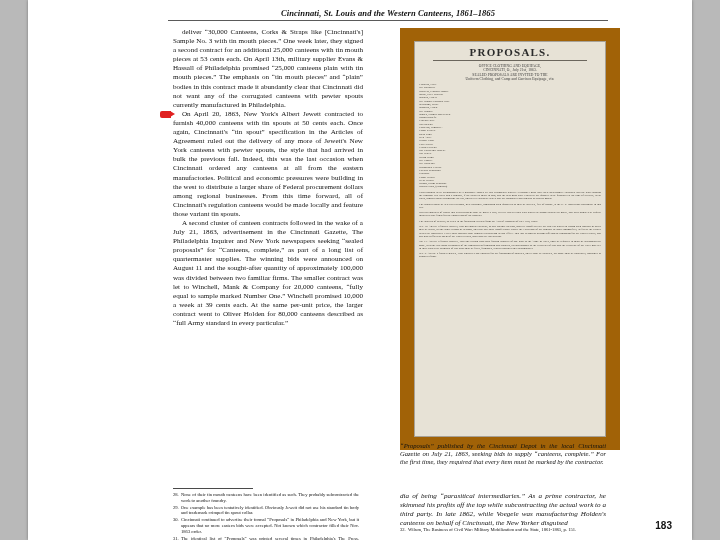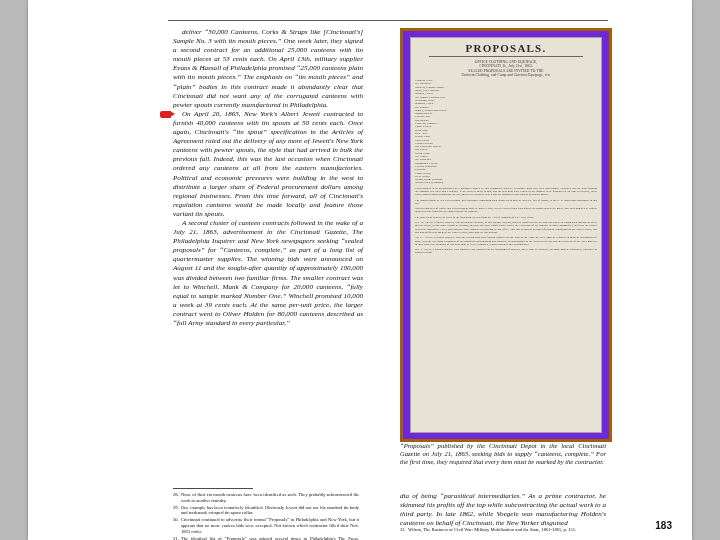--- a/index.html
+++ b/index.html
@@ -74,32 +74,31 @@
     left: 10px;
     top: 0px;
     width: 0;
     height: 0;
     border-top: 3.5px solid transparent;
     border-bottom: 3.5px solid transparent;
     border-left: 5px solid #e02020;
   }
   .para-wrap {
     position: relative;
-    font-style: italic;
   }
 
   
   .figure {
     position: absolute;
     left: 372px;
     top: 28px;
     width: 206px;
     height: 408px;
-    background: #6d28d9;
-    border: 3px solid #a16207;
+    background: #a16207;
+    border: 7px solid #a16207;
     overflow: hidden;
   }
   .fig-inner {
     position: absolute;
     left: 7px;
     top: 6px;
     right: 7px;
     bottom: 6px;
     background: #e7e2d6;
     border: 1px solid #a8a298;
@@ -213,20 +212,21 @@
     font-size: 10px;
     color: #111;
     margin-left: 12px;
   }
 </style>
 </head>
 <body>
 
 <div class="page">
 
+  <div class="running-head">Cincinnati, St. Louis and the Western Canteens, 1861–1865</div>
   <div class="rule-top"></div>
 
   <div class="col-left">
     <div class="para-wrap">
       <p>deliver “30,000 Canteens, Corks &amp; Straps like [Cincinnati's] Sample No. 3 with tin mouth pieces.” One week later, they signed a second contract for an additional 25,000 canteens with tin mouth pieces at 53 cents each. On April 13th, military supplier Evans &amp; Hassall of Philadelphia promised “25,000 canteens plain with tin mouth pieces.” The emphasis on “tin mouth pieces” and “plain” bodies in this contract made it abundantly clear that Cincinnati did not want any of the corrugated canteens with pewter spouts currently manufactured in Philadelphia.</p>
     </div>
     <div class="para-wrap">
       <span class="marker"></span>
       <p>On April 20, 1863, New York's Albert Jewett contracted to furnish 40,000 canteens with tin spouts at 50 cents each. Once again, Cincinnati's “tin spout” specification in the Articles of Agreement ruled out the delivery of any more of Jewett's New York canteens with pewter spouts, the style that had arrived in bulk the previous fall. Indeed, this was the last occasion when Cincinnati ordered any canteens at all from the eastern manufactories. Political and economic pressures were building in the west to distribute a larger share of Federal procurement dollars among regional businesses. From this time forward, all of Cincinnati's regulation canteens would be made locally and feature those variant tin spouts.</p>
     </div>

